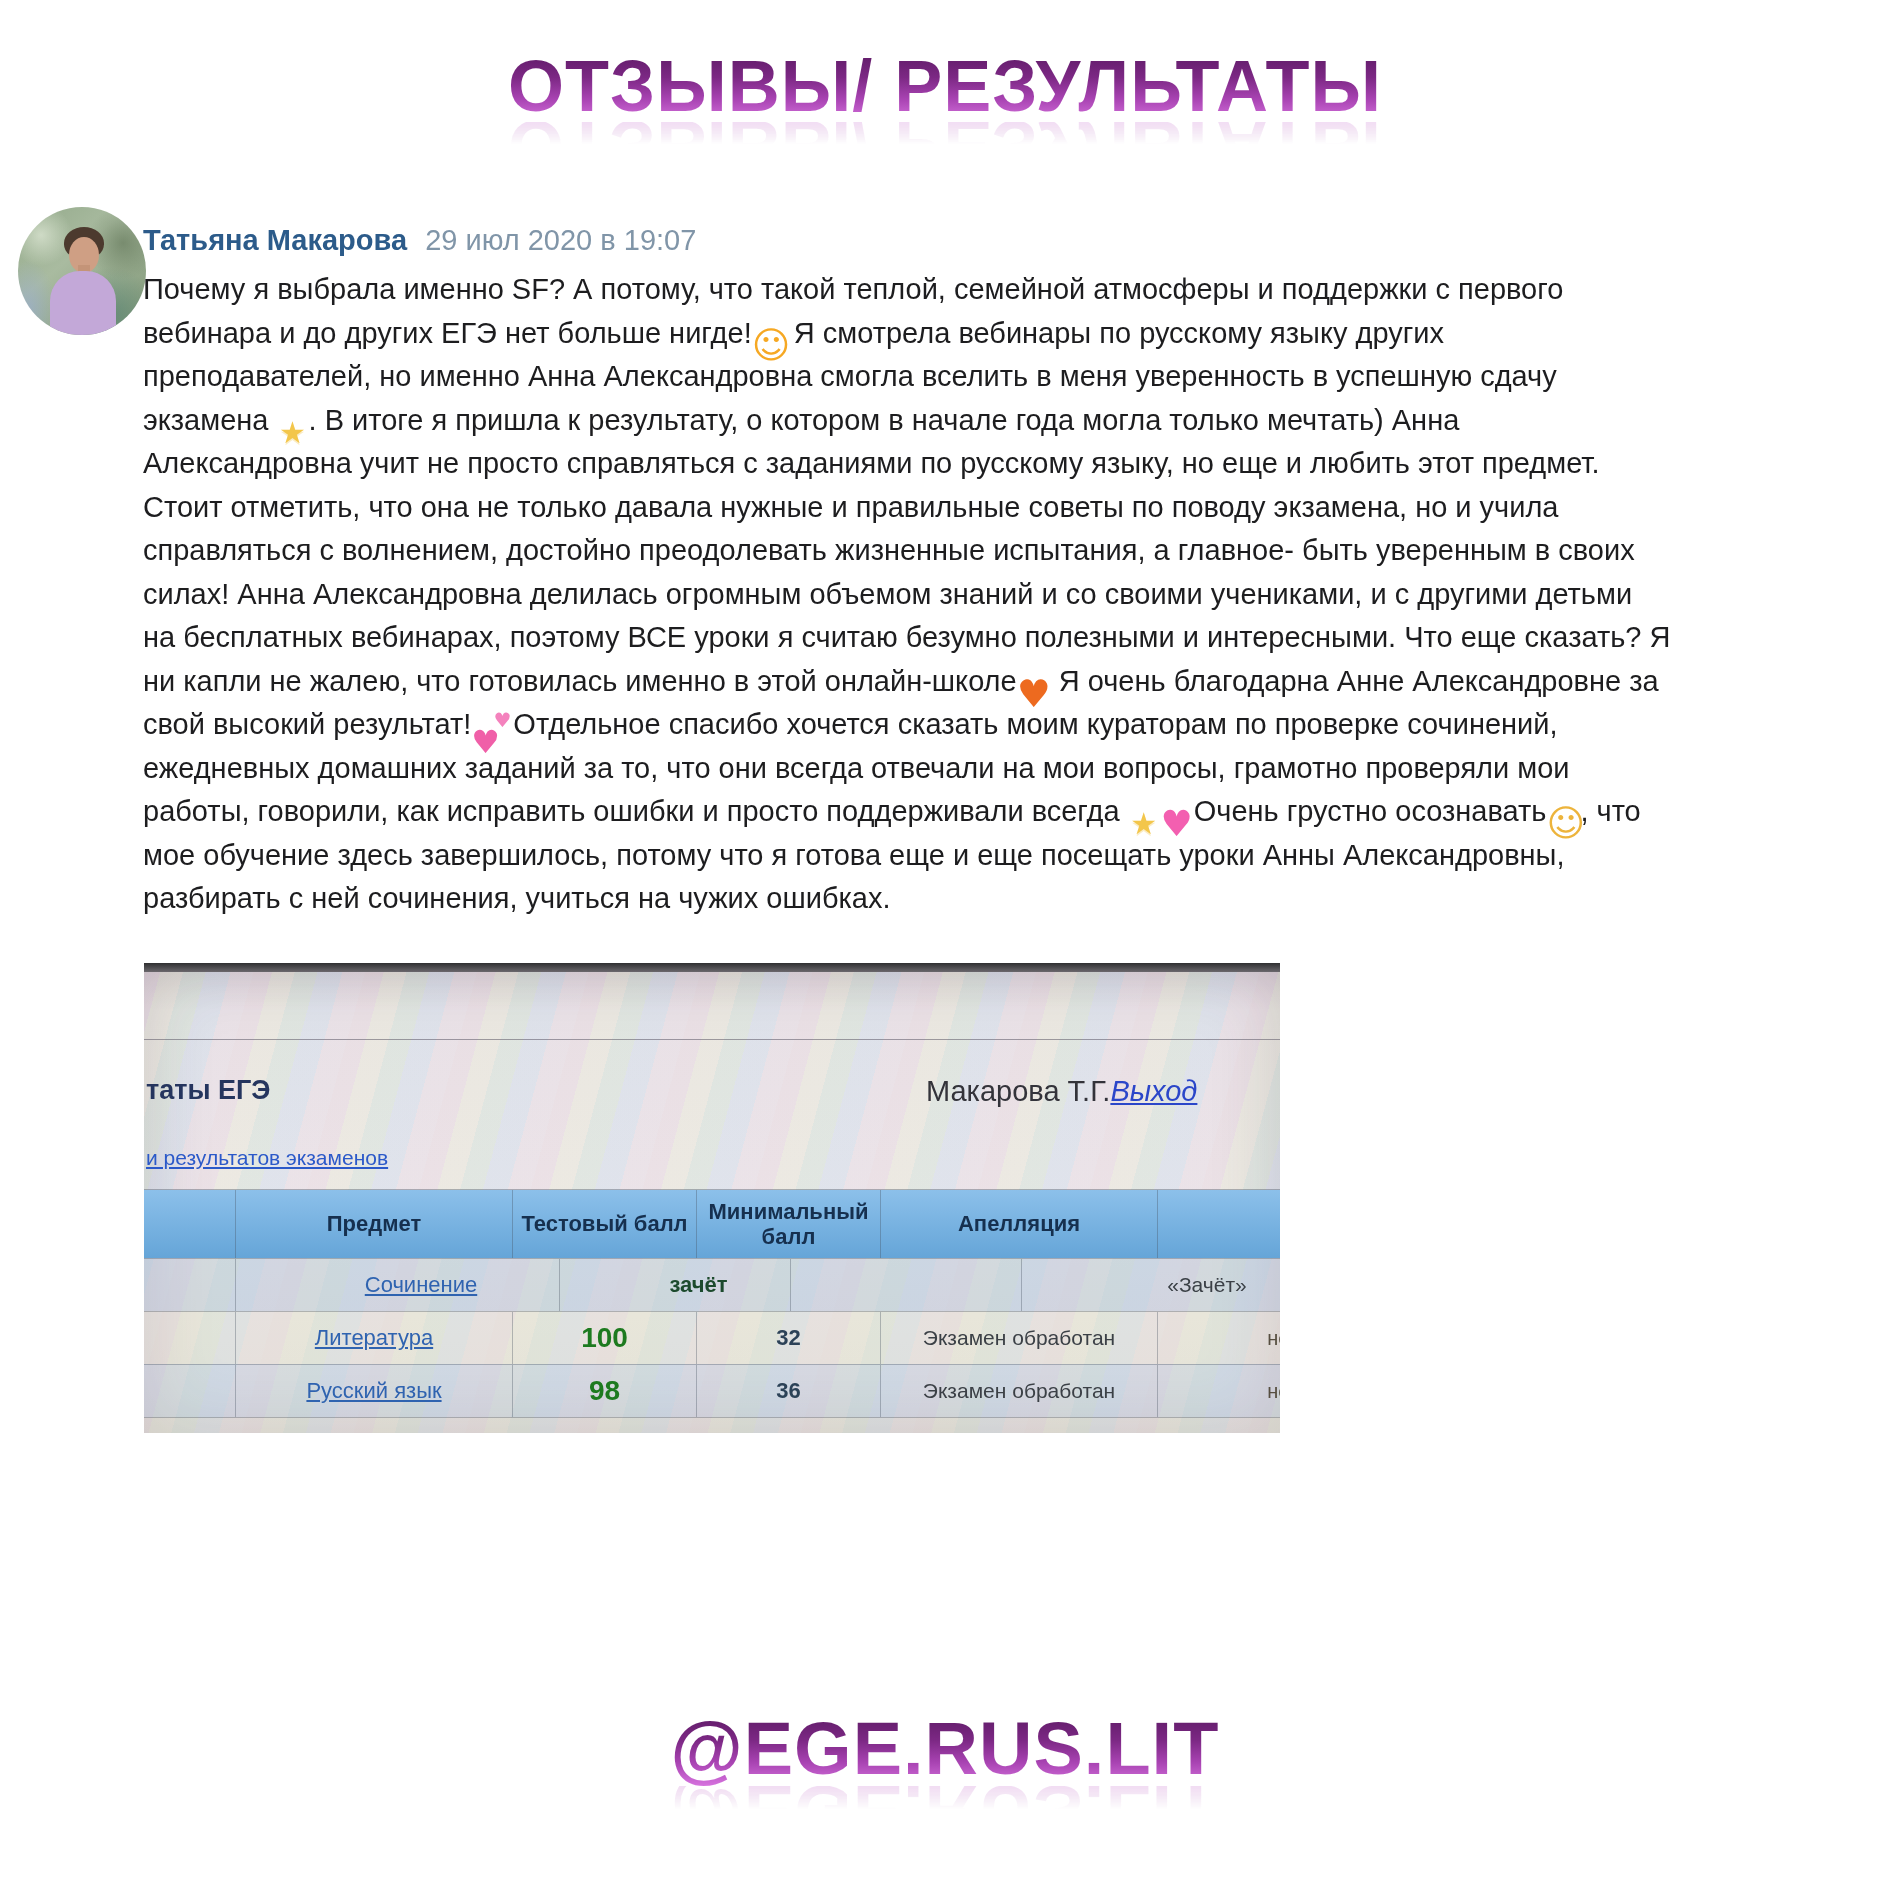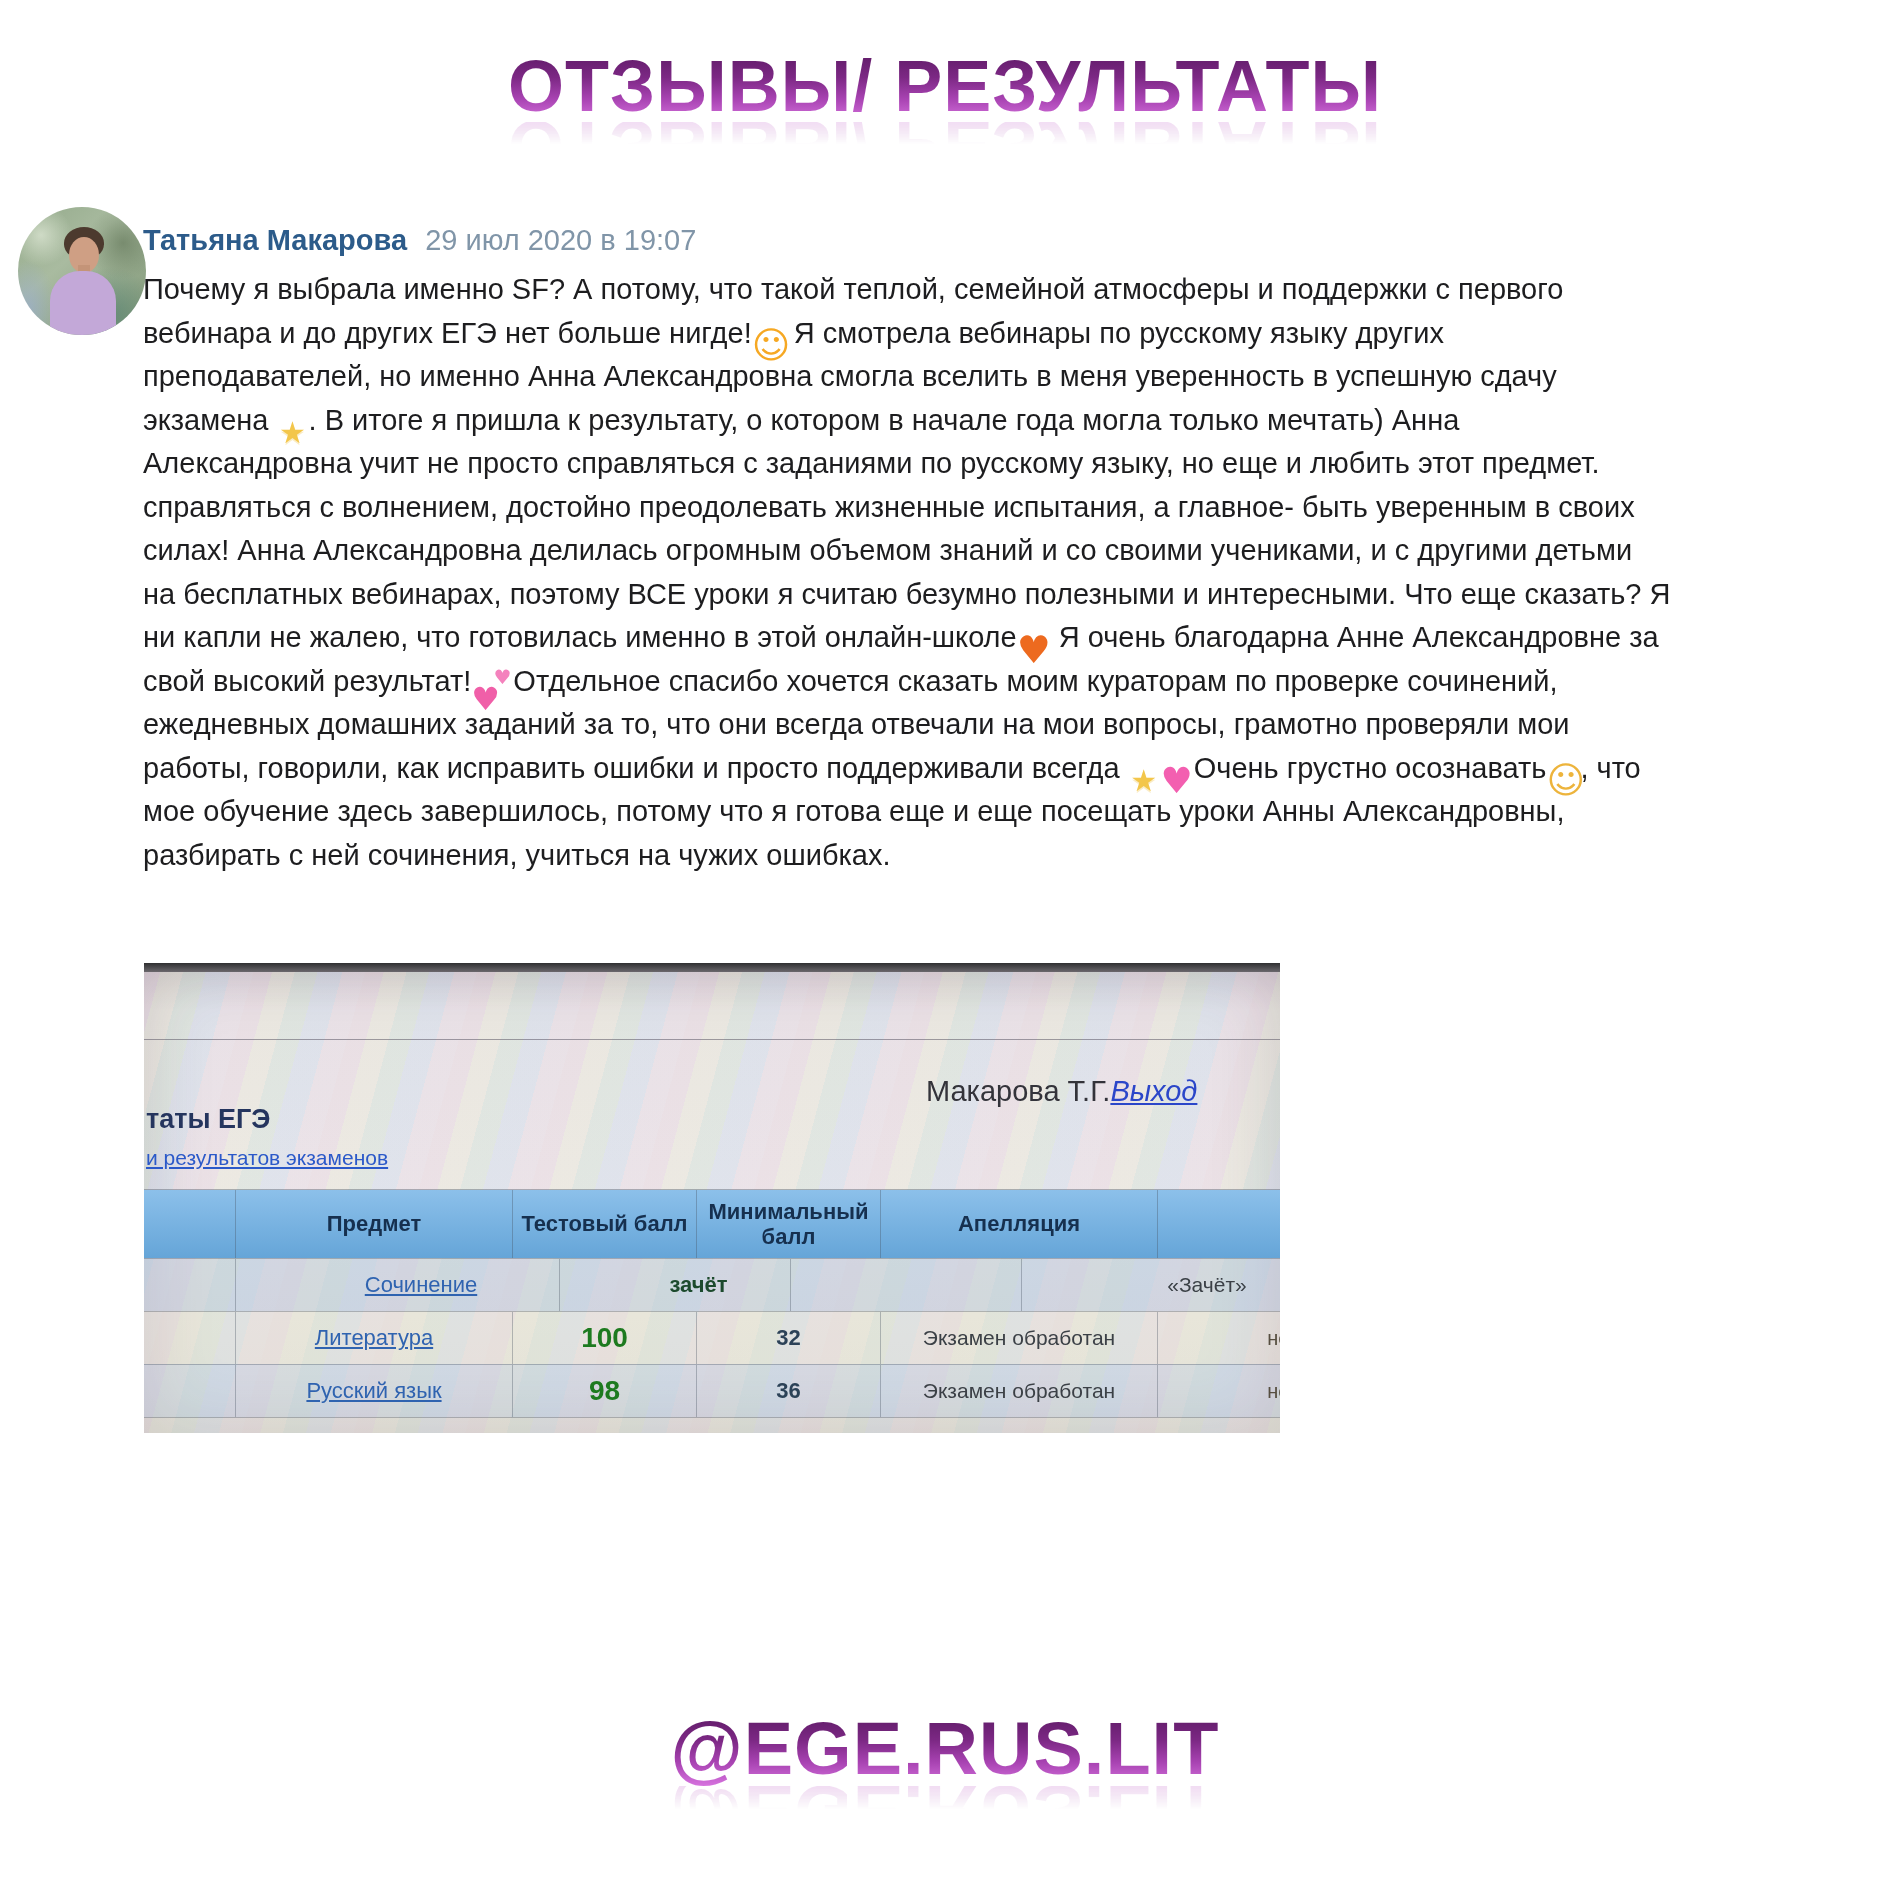--- a/index.html
+++ b/index.html
@@ -60,21 +60,21 @@
 
   
   .photo{position:absolute;left:144px;top:963px;width:1136px;height:470px;overflow:hidden;
     background:
       repeating-linear-gradient(105deg, rgba(255,170,200,.10) 0 18px, rgba(255,245,180,.13) 18px 40px,
         rgba(170,225,175,.13) 40px 62px, rgba(170,205,250,.15) 62px 86px, rgba(250,190,225,.10) 86px 108px),
       linear-gradient(180deg,#d8d4d8 0%,#e7e5e7 10%,#eae8ea 60%,#e2e0e2 100%);
     box-shadow:inset 0 0 70px rgba(60,50,70,.18);}
   .photo-topstrip{position:absolute;top:0;left:0;right:0;height:9px;background:linear-gradient(180deg,#2f2f31,#6a676c);}
   .photo-rule{position:absolute;top:76px;left:0;right:0;height:1px;background:rgba(90,85,100,.55);}
-  .photo-title{position:absolute;left:2px;top:112px;font-size:27px;font-weight:bold;color:#25355e;white-space:nowrap;margin-top:29px;}
+  .photo-title{position:absolute;left:2px;top:112px;font-size:27px;font-weight:bold;color:#25355e;white-space:nowrap;}
   .photo-user{position:absolute;left:782px;top:112px;font-size:29px;color:#33333a;white-space:nowrap;}
   .logout-link{color:#2b46c9;text-decoration:underline;cursor:pointer;font-style:italic;}
   .photo-link{position:absolute;left:2px;top:183px;font-size:21px;color:#2b59c9;text-decoration:underline;
     white-space:nowrap;cursor:pointer;}
 
   .rtable{position:absolute;left:0;top:226px;width:1224px;border-top:1px solid rgba(70,80,95,.4);}
   .rrow{display:grid;grid-template-columns:52px 277px 184px 184px 277px 250px;padding-left:40px;}
   .cell{display:flex;align-items:center;justify-content:center;text-align:center;
     border-right:1px solid rgba(70,80,95,.35);padding:2px 8px;box-sizing:border-box;}
   .rhead{height:68px;background:linear-gradient(180deg,#8cc0ea 0%,#65a5d8 100%);}
@@ -116,20 +116,21 @@
   <div class="review">
     <div class="rline">Почему я выбрала именно SF? А потому, что такой теплой, семейной атмосферы и поддержки с первого</div>
     <div class="rline">
       <span>вебинара и до других ЕГЭ нет больше нигде!</span><span class="emoji emoji-smile">😊</span><span> Я смотрела вебинары по русскому языку других</span>
     </div>
     <div class="rline">преподавателей, но именно Анна Александровна смогла вселить в меня уверенность в успешную сдачу</div>
     <div class="rline">
       <span>экзамена </span><span class="emoji emoji-dizzy">💫</span><span>. В итоге я пришла к результату, о котором в начале года могла только мечтать) Анна</span>
     </div>
     <div class="rline">Александровна учит не просто справляться с заданиями по русскому языку, но еще и любить этот предмет.</div>
+    <div class="rline">Стоит отметить, что она не только давала нужные и правильные советы по поводу экзамена, но и учила</div>
     <div class="rline">справляться с волнением, достойно преодолевать жизненные испытания, а главное- быть уверенным в своих</div>
     <div class="rline">силах! Анна Александровна делилась огромным объемом знаний и со своими учениками, и с другими детьми</div>
     <div class="rline">на бесплатных вебинарах, поэтому ВСЕ уроки я считаю безумно полезными и интересными. Что еще сказать? Я</div>
     <div class="rline">
       <span>ни капли не жалею, что готовилась именно в этой онлайн-школе</span><span class="emoji emoji-orange-heart">🧡</span><span> Я очень благодарна Анне Александровне за</span>
     </div>
     <div class="rline">
       <span>свой высокий результат!</span><span class="emoji emoji-two-hearts">💕</span><span>Отдельное спасибо хочется сказать моим кураторам по проверке сочинений,</span>
     </div>
     <div class="rline">ежедневных домашних заданий за то, что они всегда отвечали на мои вопросы, грамотно проверяли мои</div>

